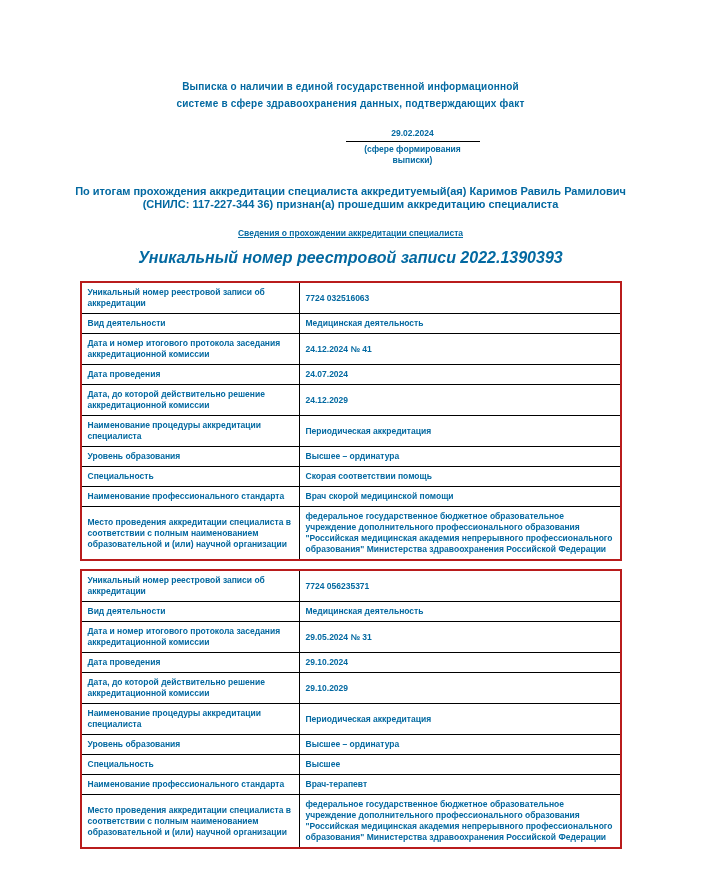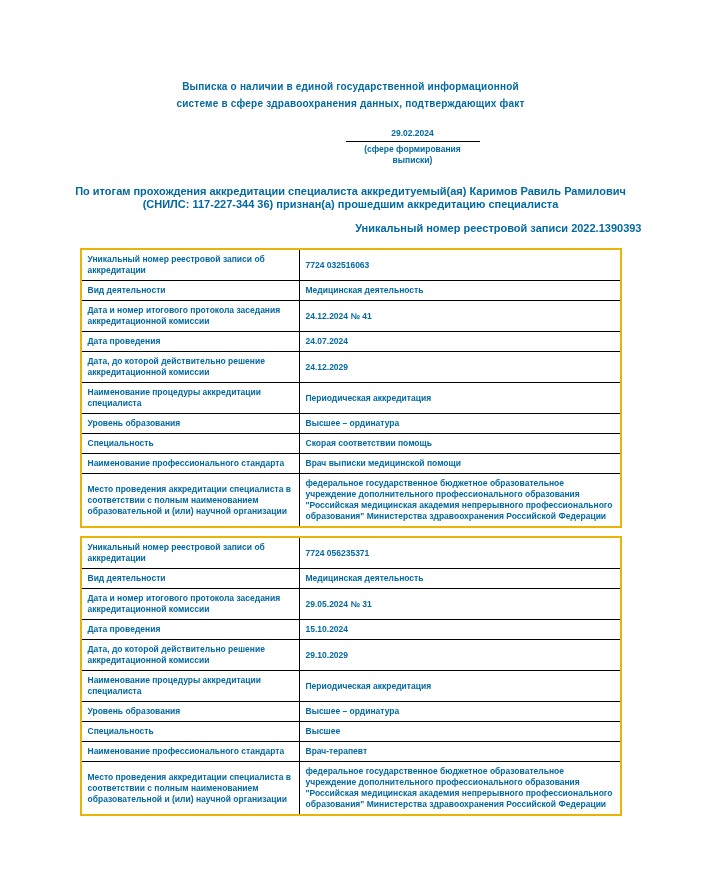--- a/index.html
+++ b/index.html
@@ -7,24 +7,24 @@
     width:582px; height:881px; margin:8px auto; background:#ffffff;
     font-family:"Liberation Sans", sans-serif; font-weight:bold; color:#0369a1;
     box-sizing:border-box; overflow:hidden; position:relative;
   }
   .title-block { padding-top:70px; text-align:center; font-size:10px; line-height:17px; letter-spacing:0.2px; }
   .date-block { width:134px; margin:16px 162px 0 auto; text-align:center; font-size:8.5px; line-height:11px; }
   .date-value { border-bottom:1px solid #000; padding-bottom:2px; }
   .date-caption { padding-top:2px; }
   .intro { max-width:600px; margin:19px auto 0; text-align:center; font-size:11px; line-height:13px; }
   .section-heading { margin-top:17px; text-align:center; font-size:8.5px; text-decoration:underline; }
-  .registry-heading { margin-top:11px; text-align:right; font-size:11px; }
+  .registry-heading { margin-top:11px; text-align:center; font-size:16px;font-style:italic; }
   table.acc {
     width:542px; margin:14px auto 0; border-collapse:collapse;
-    border:2px solid #eab308; table-layout:fixed;
+    border:2px solid #b91c1c; table-layout:fixed;
   }
   table.acc.second { margin-top:8px; }
   table.acc td {
     border:1px solid #000; padding:4px 6px; vertical-align:middle;
     font-size:8.5px; line-height:11px; font-weight:bold; word-wrap:break-word;
   }
   td.lbl { width:205px; }
 </style>
 </head>
 <body>
@@ -36,20 +36,21 @@
     <div>системе в сфере здравоохранения данных, подтверждающих факт</div>
   </div>
 
   <div class="date-block">
     <div class="date-value">29.02.2024</div>
     <div class="date-caption">(сфере формирования выписки)</div>
   </div>
 
   <p class="intro">По итогам прохождения аккредитации специалиста аккредитуемый(ая) Каримов Равиль Рамилович (СНИЛС: 117-227-344 36) признан(а) прошедшим аккредитацию специалиста</p>
 
+  <div class="section-heading">Сведения о прохождении аккредитации специалиста</div>
 
   <div class="registry-heading">Уникальный номер реестровой записи 2022.1390393</div>
 
   <table class="acc">
       <tbody>
     <tr>
       <td class="lbl">Уникальный номер реестровой записи об аккредитации</td>
       <td class="val">7724 032516063</td>
     </tr>
     <tr>
@@ -75,21 +76,21 @@
     <tr>
       <td class="lbl">Уровень образования</td>
       <td class="val">Высшее – ординатура</td>
     </tr>
     <tr>
       <td class="lbl">Специальность</td>
       <td class="val">Скорая соответствии помощь</td>
     </tr>
     <tr>
       <td class="lbl">Наименование профессионального стандарта</td>
-      <td class="val">Врач выписки медицинской помощи</td>
+      <td class="val">Врач скорой медицинской помощи</td>
     </tr>
     <tr>
       <td class="lbl">Место проведения аккредитации специалиста в соответствии с полным наименованием образовательной и (или) научной организации</td>
       <td class="val">федеральное государственное бюджетное образовательное учреждение дополнительного профессионального образования "Российская медицинская академия непрерывного профессионального образования" Министерства здравоохранения Российской Федерации</td>
     </tr>
   </tbody>
     </table>
 
   <table class="acc second">
       <tbody>
@@ -100,21 +101,21 @@
     <tr>
       <td class="lbl">Вид деятельности</td>
       <td class="val">Медицинская деятельность</td>
     </tr>
     <tr>
       <td class="lbl">Дата и номер итогового протокола заседания аккредитационной комиссии</td>
       <td class="val">29.05.2024 № 31</td>
     </tr>
     <tr>
       <td class="lbl">Дата проведения</td>
-      <td class="val">15.10.2024</td>
+      <td class="val">29.10.2024</td>
     </tr>
     <tr>
       <td class="lbl">Дата, до которой действительно решение аккредитационной комиссии</td>
       <td class="val">29.10.2029</td>
     </tr>
     <tr>
       <td class="lbl">Наименование процедуры аккредитации специалиста</td>
       <td class="val">Периодическая аккредитация</td>
     </tr>
     <tr>

